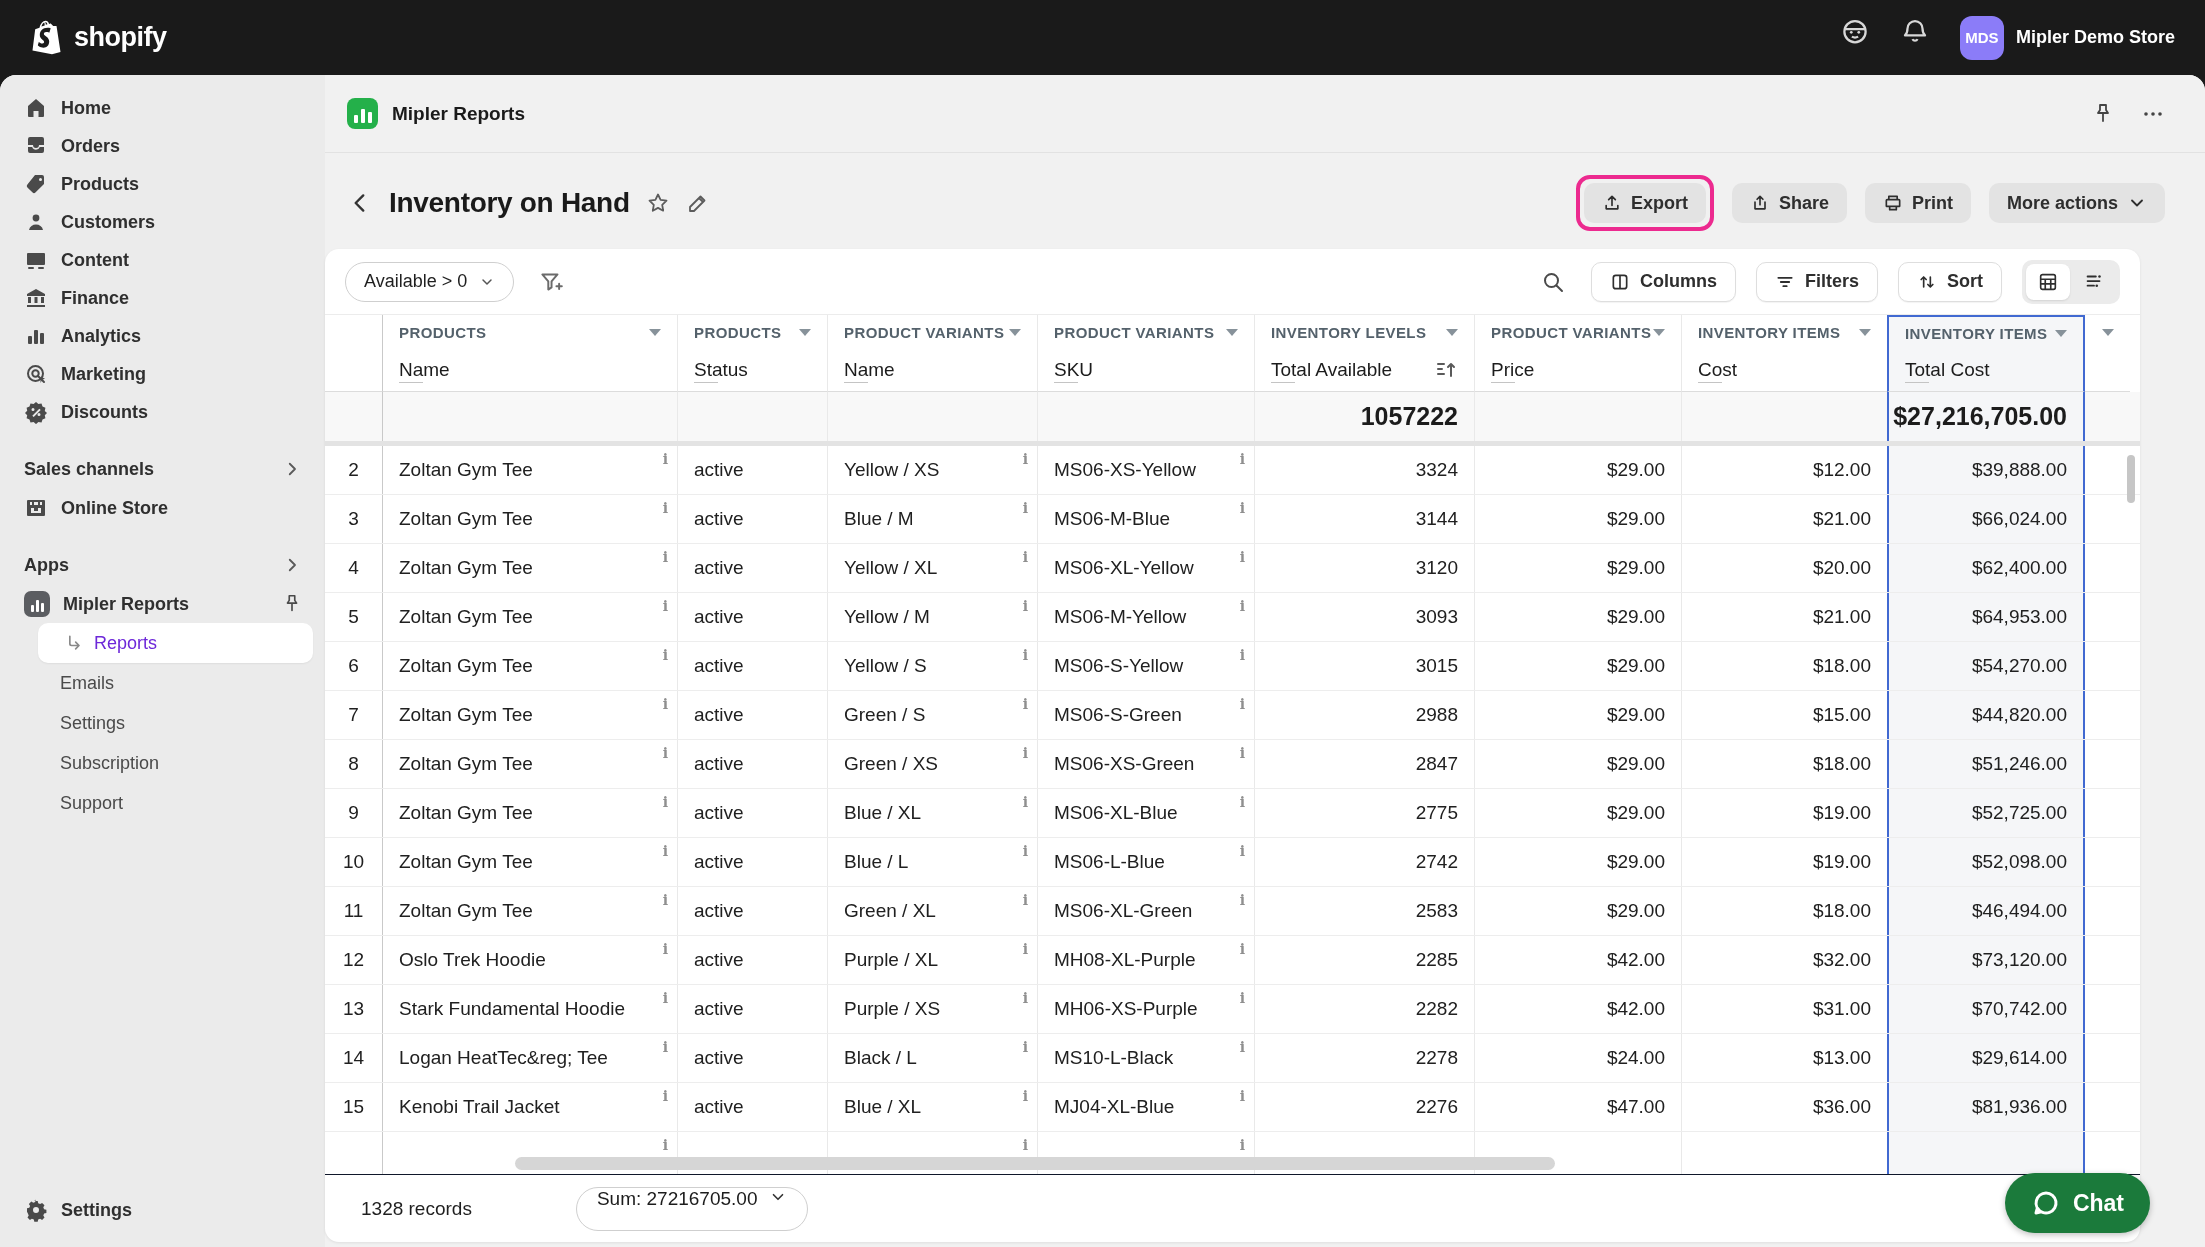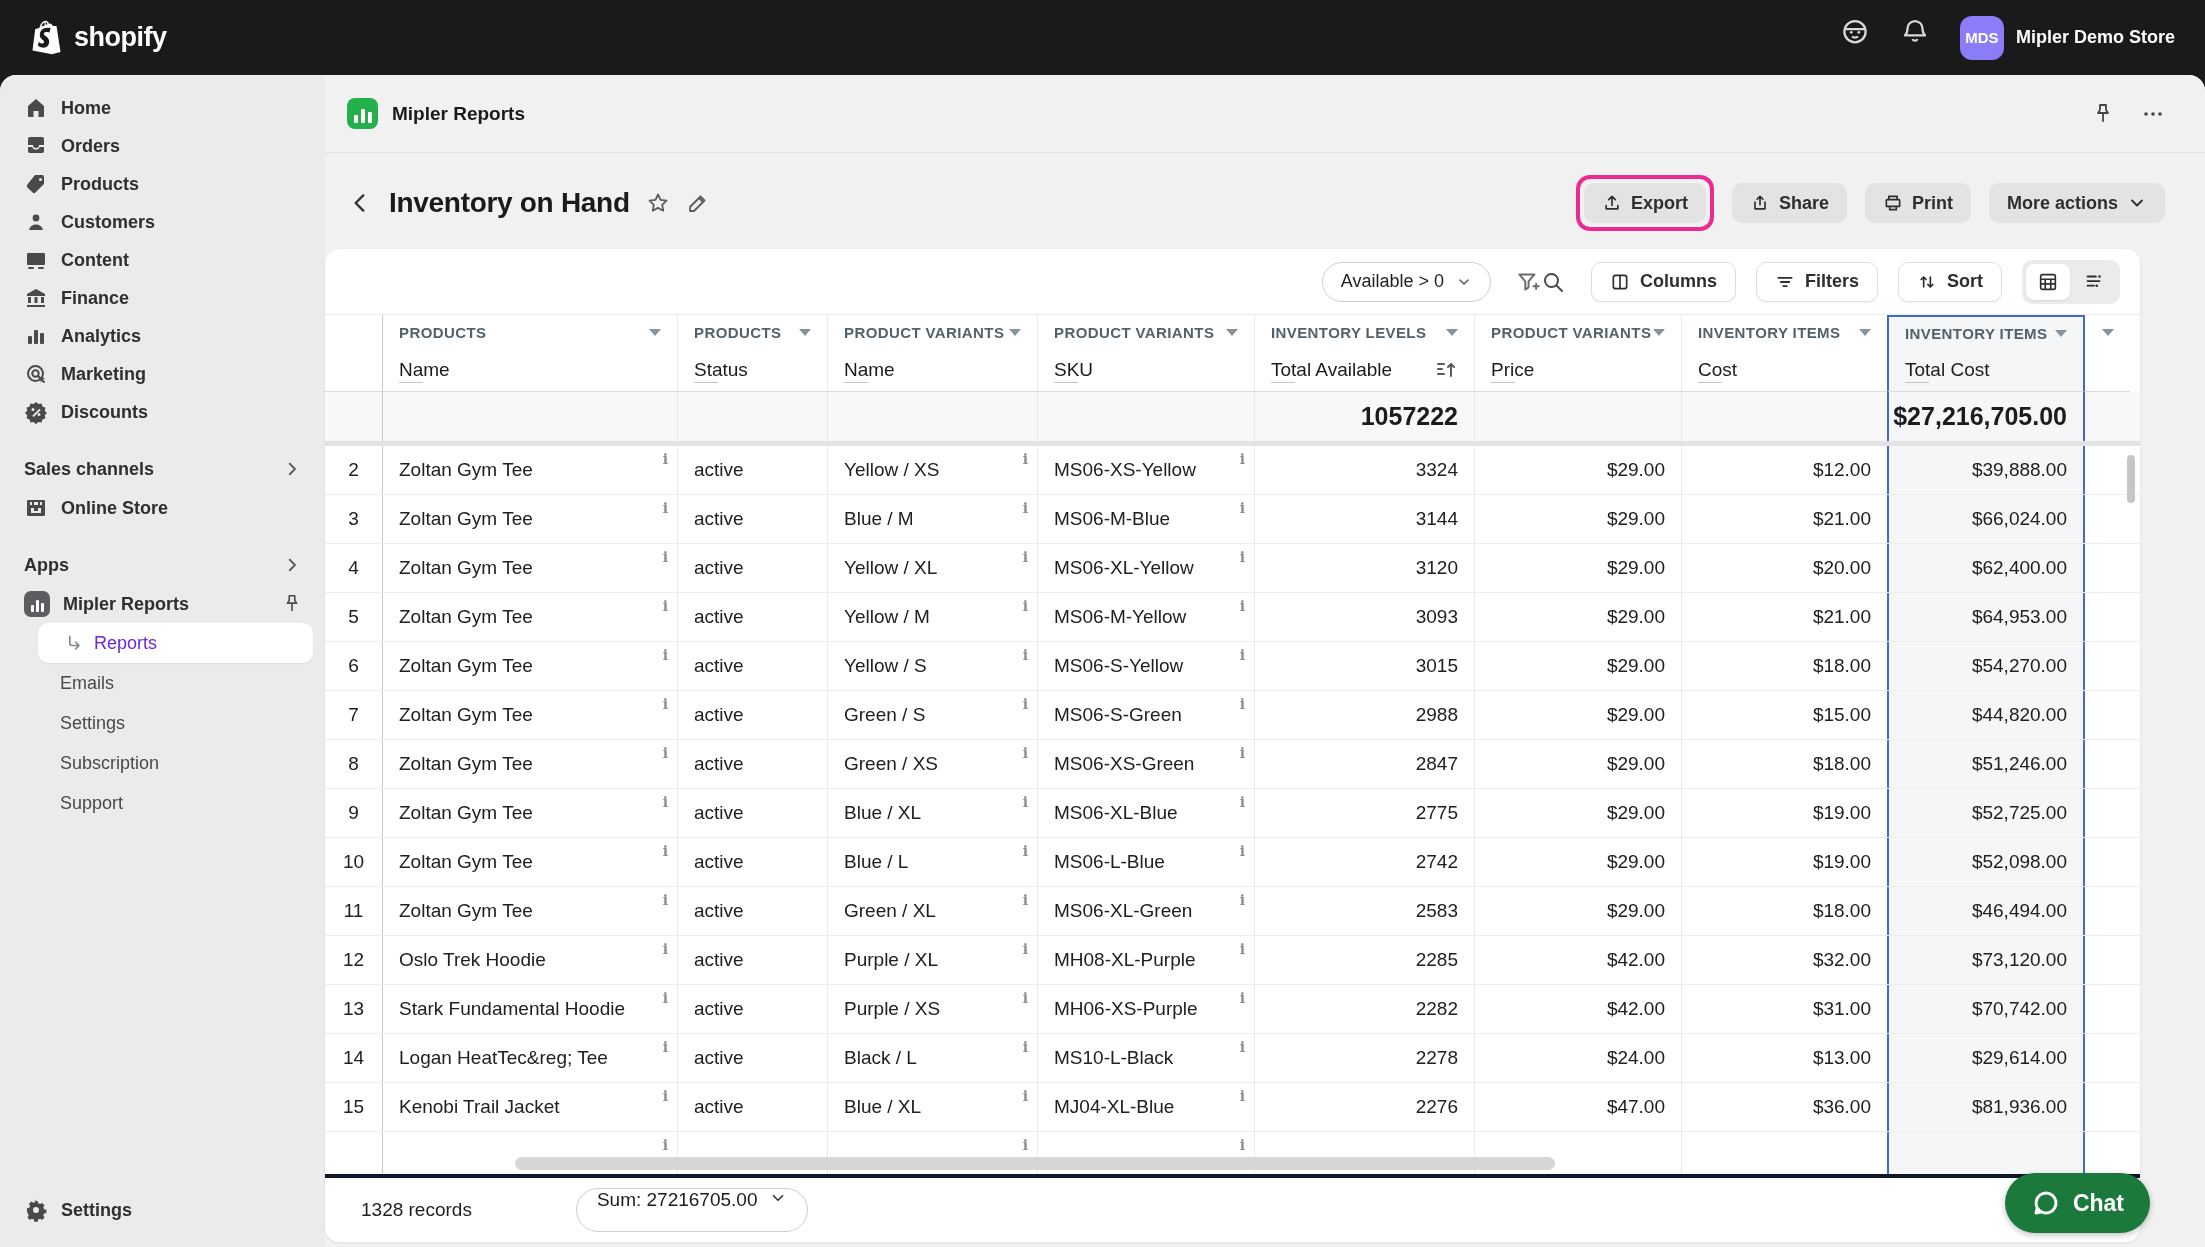--- a/index.html
+++ b/index.html
@@ -60,21 +60,21 @@
   .ph-actions { display:flex; align-items:center; gap:18px; }
   .g-btn { display:flex; align-items:center; gap:9px; height:40px; padding:0 18px; background:#e3e3e3;
     border:none; border-radius:10px; font-size:18px; font-weight:600; color:#2e2e2e; cursor:pointer;
     font-family:inherit; }
   .g-btn .bic { width:20px; height:20px; }
   .annot { border:4px solid #ec2a8f; border-radius:14px; padding:4px; display:inline-flex; }
 
   
   .card { margin:0 30px 0 0; margin-left:0; width:1815px; height:993px; background:#fff;
     border-radius:14px; box-shadow:0 1px 3px rgba(0,0,0,.08); display:flex; flex-direction:column; overflow:hidden; }
-  .toolbar { height:65px; display:flex; align-items:center; justify-content:flex-end; padding:0 20px; }
+  .toolbar { height:65px; display:flex; align-items:center; justify-content:space-between; padding:0 20px; }
   .tb-left { display:flex; align-items:center; gap:24px; }
   .chip { display:flex; align-items:center; gap:12px; height:40px; padding:0 18px; border:1px solid #cfcfcf;
     border-radius:20px; background:#fff; font-size:18px; color:#1f1f1f; cursor:pointer; }
   .chip .chev { width:16px; height:16px; color:#555; }
   .funnel { width:26px; height:26px; color:#6b6b6b; cursor:pointer; }
   .tb-right { display:flex; align-items:center; gap:20px; }
   .search-ic { width:24px; height:24px; color:#4a4a4a; cursor:pointer; margin-right:6px; }
   .w-btn { display:flex; align-items:center; gap:10px; height:40px; padding:0 18px; background:#fff;
     border:1px solid #dedede; border-radius:10px; box-shadow:0 1px 1px rgba(0,0,0,.05);
     font-size:18px; font-weight:600; color:#2e2e2e; cursor:pointer; font-family:inherit; }
@@ -122,21 +122,21 @@
   .rows-host .cell { font-size:19px; color:#202020; }
   .info-i { position:absolute; top:6px; right:9px; font-family:"DejaVu Serif",serif; font-size:14px;
     font-weight:bold; color:#8f8f8f; line-height:1; cursor:pointer; }
 
   .hscroll { position:absolute; left:190px; bottom:4px; width:1040px; height:13px; background:#d6d6d6;
     border-radius:7px; cursor:pointer; }
   .vscroll { position:absolute; right:5px; top:140px; width:8px; height:48px; background:#c6c6c6;
     border-radius:4px; cursor:pointer; }
 
   
-  .cfoot { height:68px; border-top:4px solid #0f172a; display:flex; align-items:center; padding:0 36px; }
+  .cfoot { height:68px; border-top:1px solid #0f172a; display:flex; align-items:center; padding:0 36px; }
   .records { font-size:19px; color:#1f1f1f; }
   .sum-pill { display:flex; align-items:flex-start; gap:12px; height:44px; padding:0 20px; margin-left:104px;
     border:1px solid #cfcfcf; border-radius:22px; background:#fff; font-size:19px; color:#1c1c1c; cursor:pointer; }
   .sum-pill .chev { width:18px; height:18px; color:#333; }
 
   
   .chat-btn { position:absolute; right:55px; bottom:14px; height:60px; padding:0 26px; background:#1b7a3b;
     border:none; border-radius:30px; display:flex; align-items:center; gap:12px; cursor:pointer;
     box-shadow:0 2px 6px rgba(0,0,0,.25); }
   .chat-btn .cic { width:30px; height:30px; color:#fff; }

